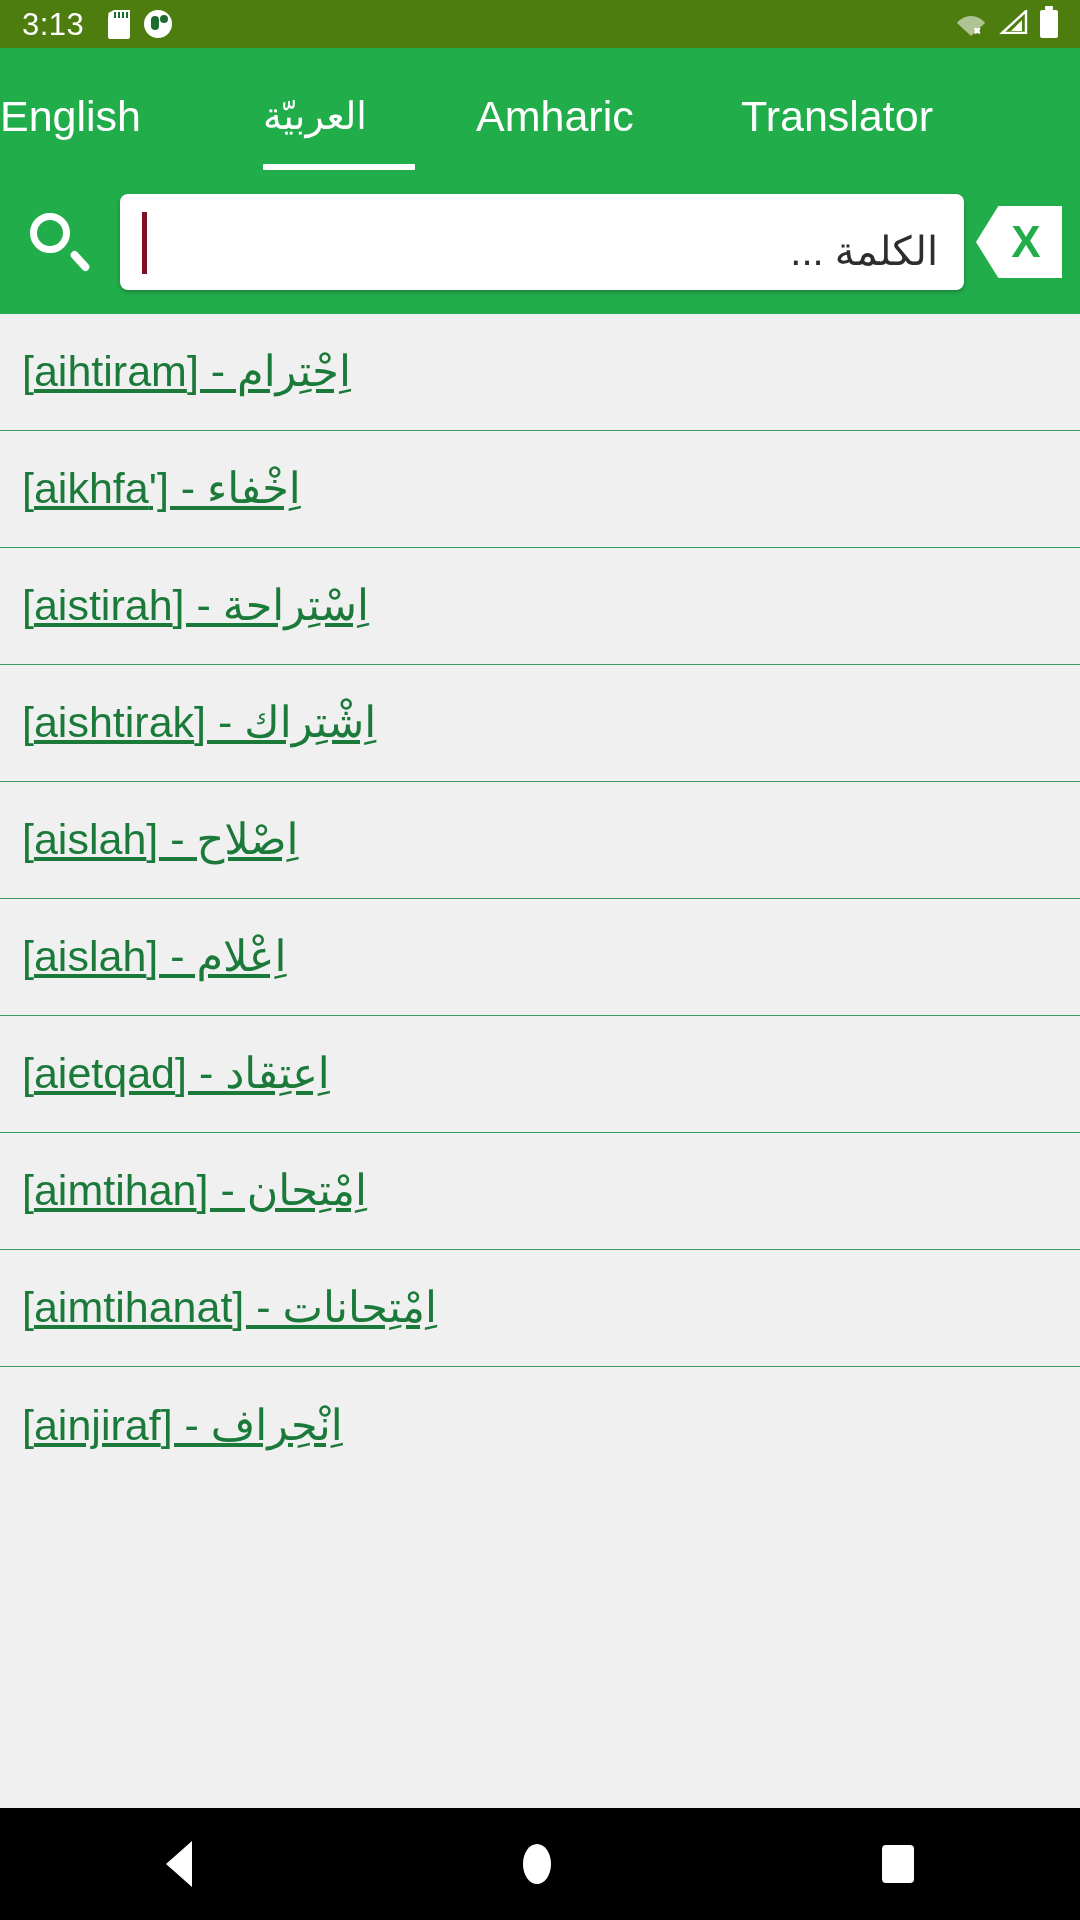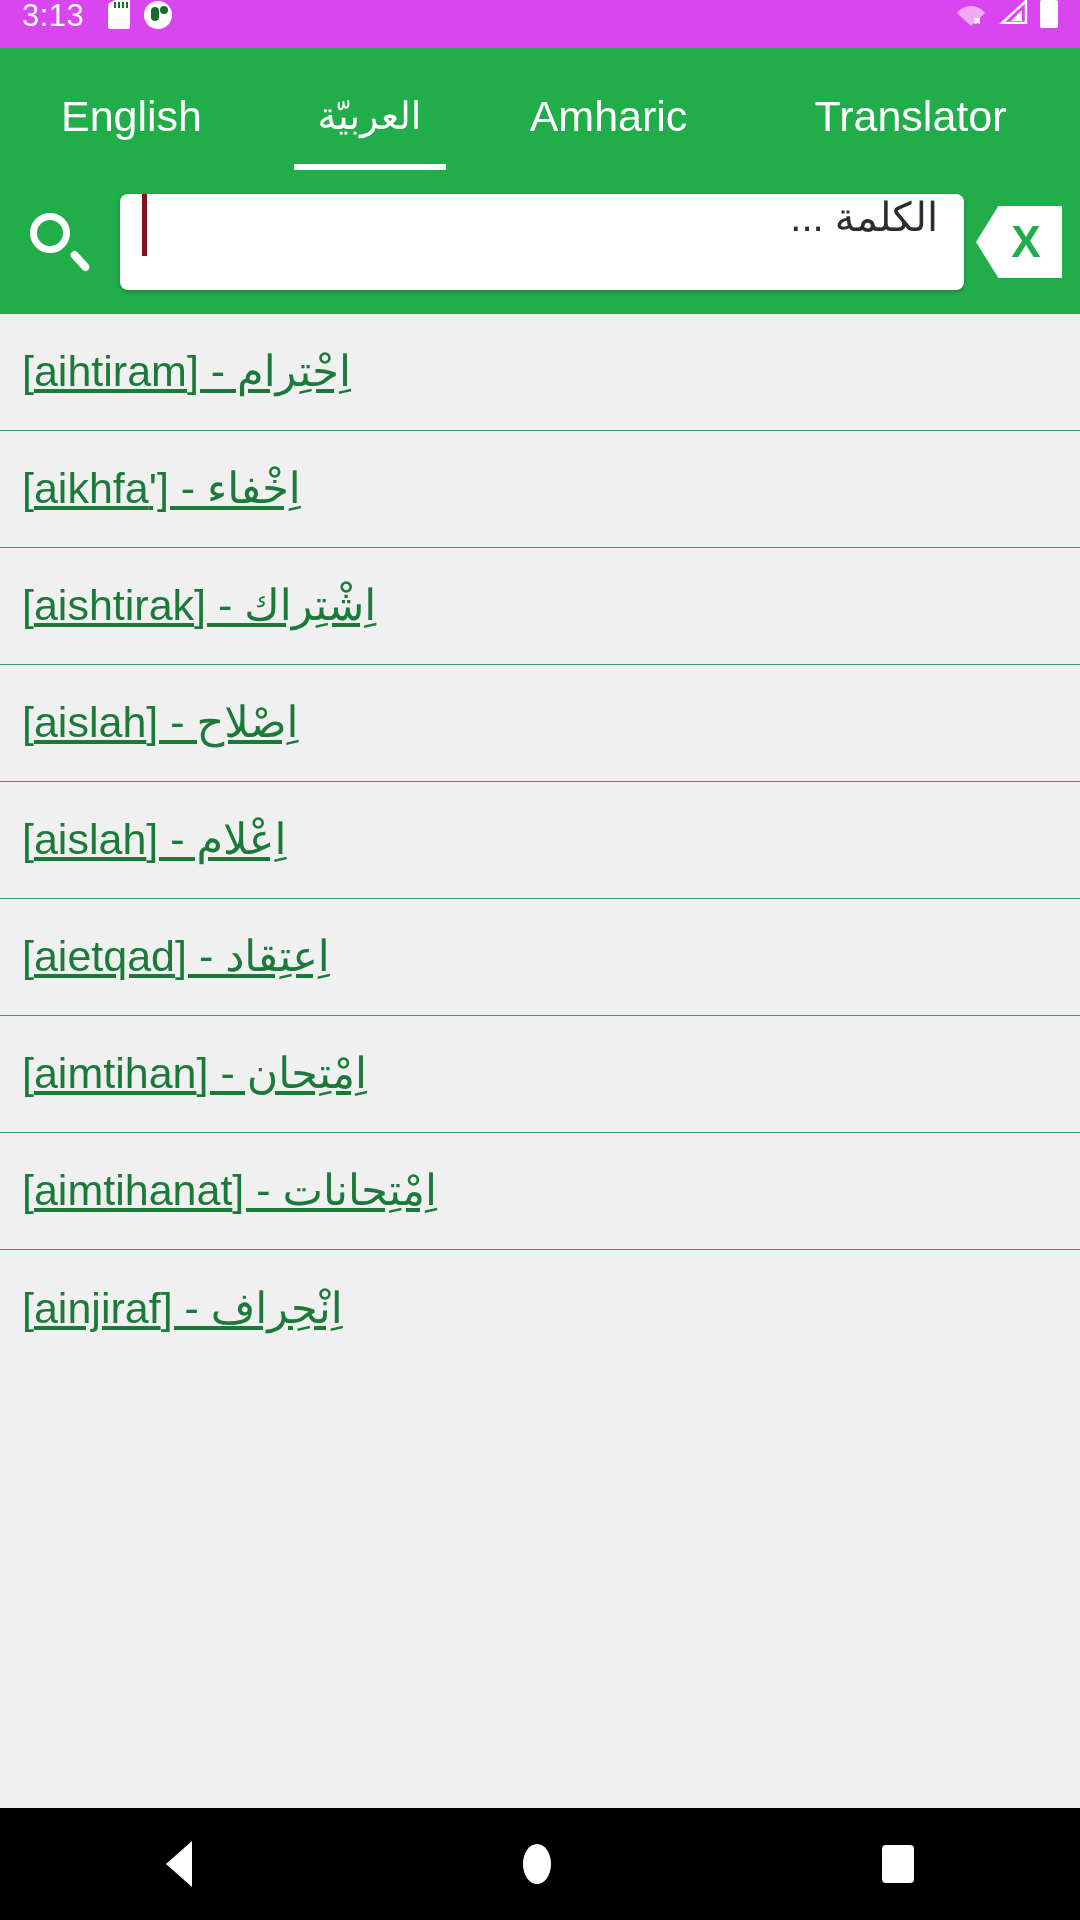--- a/index.html
+++ b/index.html
@@ -6,22 +6,22 @@
   html, body {
     width:1080px; height:1920px;
     background:#ffffff;
     font-family:"Liberation Sans", sans-serif;
     overflow:hidden;
   }
 
   
   .status-bar{
     height:48px; width:100%;
-    background:#d946ef;
-    display:flex; align-items:flex-start;
+    background:#4d7c0f;
+    display:flex; align-items:center;
     padding:0 22px;
     color:#ffffff;
   }
   .status-time{
     font-size:31px; letter-spacing:0.5px; font-weight:400;
     color:#ffffff; line-height:1;
   }
   .status-left-icons{ display:flex; align-items:center; gap:14px; margin-left:24px; }
   .status-spacer{ flex:1; }
   .status-right-icons{ display:flex; align-items:center; gap:12px; }
@@ -65,21 +65,21 @@
     background:#22ad4b;
     padding-top:0;
     width:100%;
   }
   .tab-row{
     display:flex; align-items:flex-end;
     height:122px;
     padding:0 0 0 0;
   }
   .tab{
-    display:flex; flex-direction:column; align-items:center; justify-content:flex-end;
+    display:flex; flex-direction:column; align-items:flex-start; justify-content:flex-end;
     height:100%;
     position:relative;
     padding-bottom:0;
   }
   .tab-0{ width:263px; }
   .tab-1{ width:213px;margin-top:42px; }
   .tab-2{ width:265px; }
   .tab-3{ width:339px; }
   .tab-label{
     color:#ffffff;
@@ -131,23 +131,23 @@
     transform:rotate(-42deg);
     bottom:4px; right:12px;
   }
   .search-field{
     flex:1;
     height:96px;
     margin-left:24px;
     background:#ffffff;
     border-radius:8px;
     box-shadow:0 2px 4px rgba(0,0,0,0.25);
-    display:flex; align-items:flex-start;
-    position:relative;
-    padding:0 22px;
+    display:flex; align-items:flex-end;
+    position:relative;
+    padding:16px 22px;
     overflow:hidden;
   }
   .search-caret{
     width:5px; height:62px;
     background:#7d1025;
     flex:0 0 5px;
   }
   .search-placeholder{
     flex:1;
     text-align:right;
@@ -302,20 +302,23 @@
 </div>
 
 <div class="word-list">
   <div class="word-item">
     <span class="word-text">اِحْتِرام - [aihtiram]</span>
   </div>
   <div class="word-item">
     <span class="word-text">اِخْفاء - ['aikhfa]</span>
   </div>
   <div class="word-item">
+    <span class="word-text">اِسْتِراحة - [aistirah]</span>
+  </div>
+  <div class="word-item">
     <span class="word-text">اِشْتِراك - [aishtirak]</span>
   </div>
   <div class="word-item">
     <span class="word-text">اِصْلاح - [aislah]</span>
   </div>
   <div class="word-item">
     <span class="word-text">اِعْلام - [aislah]</span>
   </div>
   <div class="word-item">
     <span class="word-text">اِعتِقاد - [aietqad]</span>

